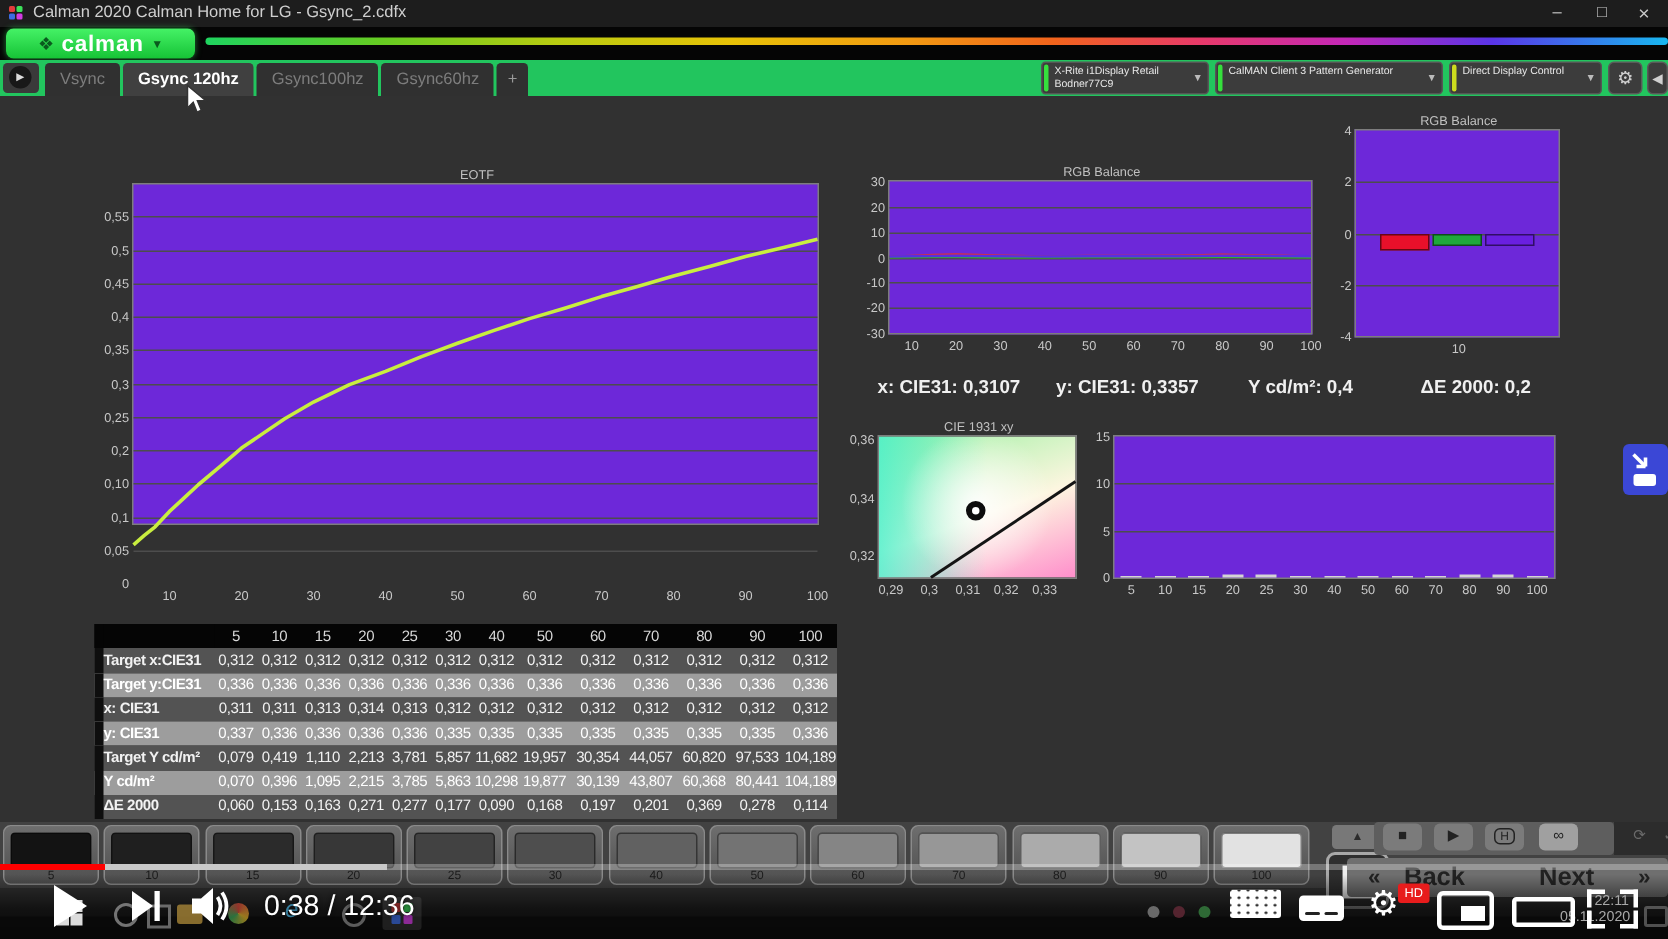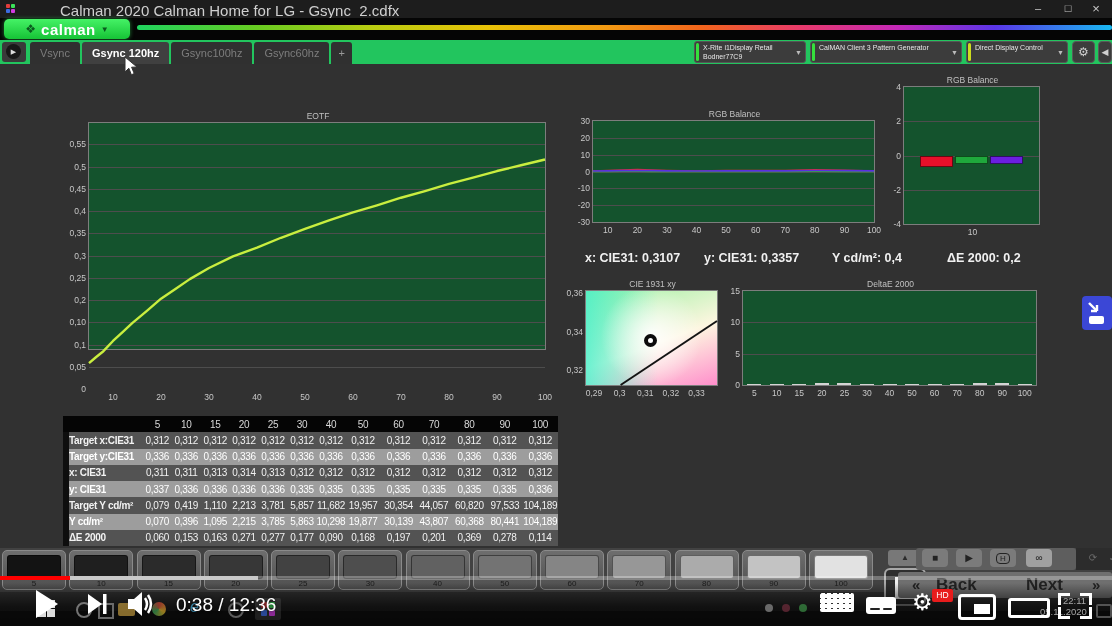--- a/index.html
+++ b/index.html
@@ -2,21 +2,21 @@
 <html><head>
 <meta charset="utf-8">
 <style>
   html,body{margin:0;padding:0;background:#000;}
   #screen{position:relative;width:1112px;height:626px;background:#313131;overflow:hidden;
           font-family:"Liberation Sans",sans-serif;color:#ddd;}
   
   #titlebar{position:absolute;left:0;top:0;width:1112px;height:18px;background:#1d1d1d;}
   #appicon{position:absolute;left:6px;top:4px;width:10px;height:10px;}
   #appicon i{position:absolute;width:4px;height:4px;border-radius:1px;}
-  #title-text{position:absolute;left:22px;top:2px;font-size:15px;color:#cfcfcf;white-space:nowrap;margin-left:38px;}
+  #title-text{position:absolute;left:22px;top:2px;font-size:11px;color:#cfcfcf;white-space:nowrap;}
   .wc{position:absolute;top:0;width:28px;height:18px;text-align:center;line-height:17px;font-size:11px;color:#c8c8c8;}
   #btn-min{right:60px;} #btn-max{right:30px;} #btn-close{right:2px;font-size:13px;}
   
   #header{position:absolute;left:0;top:18px;width:1112px;height:22px;background:#050505;}
   #logo{position:absolute;left:4px;top:1px;width:126px;height:20px;border-radius:5px;
         background:linear-gradient(180deg,#45f266,#16c336);display:flex;align-items:center;justify-content:center;gap:5px;
         box-shadow:0 0 4px rgba(60,240,100,.5);}
   #logo-glyph{color:#0a5a1e;font-size:12px;} #logo-text{color:#fff;font-weight:bold;font-size:15px;letter-spacing:.5px;}
   #logo-caret{color:#0a5a1e;font-size:8px;}
   #spectrum{position:absolute;left:137px;top:7px;width:975px;height:5px;border-radius:3px;
@@ -31,21 +31,21 @@
   .tab.active{background:#404040;color:#fff;font-weight:bold;}
   .tab.addtab{padding:0 7px;color:#999;}
   .devbtn{position:absolute;top:41px;height:22px;background:#3c3c3c;border:1px solid #565656;border-radius:3px;box-sizing:border-box;}
   .devbtn .acc{position:absolute;left:1px;top:1px;bottom:1px;width:3px;border-radius:2px;}
   .devbtn .dtxt{position:absolute;left:8px;top:2px;right:14px;font-size:7px;line-height:8.5px;color:#e8e8e8;}
   .devbtn .caret{position:absolute;right:3px;top:7px;font-size:7px;color:#bbb;}
   .sqbtn{position:absolute;top:41px;height:22px;background:#3c3c3c;border:1px solid #5a5a5a;border-radius:4px;
          box-sizing:border-box;text-align:center;color:#d0d0d0;}
   
   #page-title{position:absolute;left:62px;top:71px;font-size:30px;color:#ececec;letter-spacing:.3px;}
-  .chart{position:absolute;background:#14532d;border:1px solid #7d7d7d;box-sizing:border-box;}
+  .chart{position:absolute;background:#6d28d9;border:1px solid #7d7d7d;box-sizing:border-box;}
   .ctitle{position:absolute;top:-12px;left:0;text-align:center;font-size:8.5px;color:#c0c0c0;}
   .gl{position:absolute;left:0;right:0;height:1px;background:#4d4d4d;}
   .ytick{position:absolute;left:-31px;width:28px;text-align:right;font-size:8.5px;color:#c8c8c8;}
   .xtick{position:absolute;width:30px;text-align:center;font-size:8.5px;color:#c8c8c8;}
   .chart svg{position:absolute;left:0;top:0;width:100%;height:100%;overflow:visible;}
   .bar{position:absolute;}
   #stats{position:absolute;left:0;top:251px;width:1112px;height:16px;}
   .stat{position:absolute;font-size:12.5px;font-weight:bold;color:#f0f0f0;white-space:nowrap;}
   .cie-bg{background:
      radial-gradient(circle at 50% 48%, rgba(255,255,255,.9), rgba(255,255,255,0) 62%),
@@ -257,21 +257,20 @@
         <div class="ytick" style="top: 63.5px;">0</div>
         <div class="gl" style="top: 102.75px;"></div>
         <div class="ytick" style="top: 97.75px;">-2</div>
         <div class="ytick" style="top: 132px;">-4</div>
         <div class="xtick" style="left: 53.5px; top: 140px;">10</div>
         <div class="bar" style="left: 16px; top: 68.5px; width: 33px; height: 11.1312px; background: rgb(232, 16, 42); border: 1px solid rgba(0, 0, 0, 0.55); box-sizing: border-box;"></div>
         <div class="bar" style="left: 51px; top: 68.5px; width: 33px; height: 8.5625px; background: rgb(31, 168, 60); border: 1px solid rgba(0, 0, 0, 0.55); box-sizing: border-box;"></div>
         <div class="bar" style="left: 86px; top: 68.5px; width: 33px; height: 8.5625px; background: rgb(106, 31, 224); border: 1px solid rgba(0, 0, 0, 0.55); box-sizing: border-box;"></div>
       </div>
       <div class="chart" style="left: 742px; top: 290px; width: 295px; height: 96px;">
-        <div class="ctitle" style="width: 295px;">DeltaE 2000</div>
         <div class="ytick" style="top: -5px;">15</div>
         <div class="gl" style="top: 31.3333px;"></div>
         <div class="ytick" style="top: 26.3333px;">10</div>
         <div class="gl" style="top: 62.6667px;"></div>
         <div class="ytick" style="top: 57.6667px;">5</div>
         <div class="ytick" style="top: 89px;">0</div>
         <div class="xtick" style="left: -3.73077px; top: 97px;">5</div>
         <div class="xtick" style="left: 18.8077px; top: 97px;">10</div>
         <div class="xtick" style="left: 41.3462px; top: 97px;">15</div>
         <div class="xtick" style="left: 63.8846px; top: 97px;">20</div>

